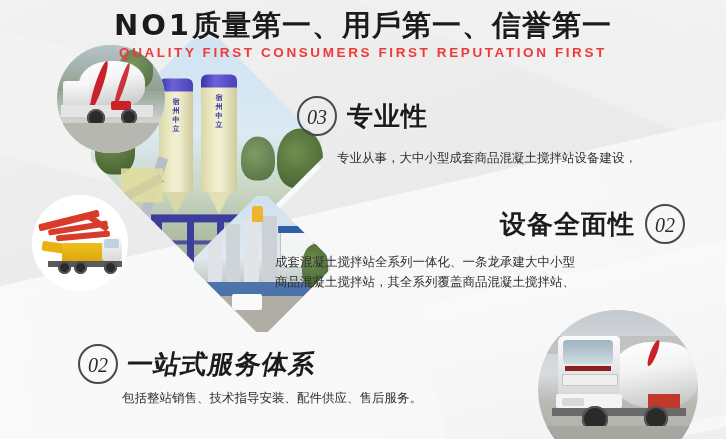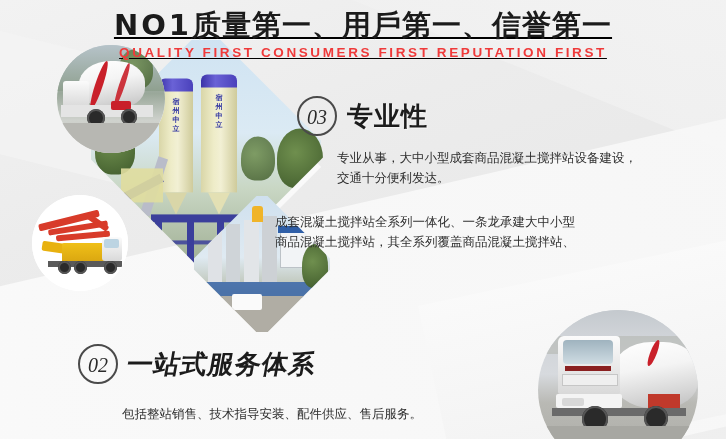--- a/index.html
+++ b/index.html
@@ -22,21 +22,21 @@
   .sw2{width:700px;height:260px;left:300px;top:-150px;
        transform:rotate(22deg);
        background:linear-gradient(180deg,#f6f6f6,#f1f1f1);opacity:.8;}
   .sw3{width:520px;height:170px;left:430px;top:250px;
        transform:rotate(-12deg);
        background:linear-gradient(180deg,#fafafa,#f2f2f2);opacity:.85;}
   .sw4{width:300px;height:120px;left:-120px;top:40px;
        transform:rotate(14deg);background:#f4f4f4;opacity:.7;}
 
   
-  .header{position:absolute;left:0;top:8px;width:726px;text-align:center;z-index:30;text-decoration:underline;}
+  .header{position:absolute;left:0;top:8px;width:726px;text-align:center;z-index:30;}
   .h-cn{
     font-size:29px;font-weight:bold;color:#1b1b1b;letter-spacing:1px;
     line-height:34px;white-space:nowrap;
     font-family:"DejaVu Sans","Liberation Sans",sans-serif;
     text-shadow:0 1px 0 rgba(255,255,255,.7);
   }
   .h-cn .no1{letter-spacing:3px;}
   .h-en{
     margin-top:3px;font-size:13.5px;font-weight:bold;color:#ef3a3a;
     letter-spacing:2.6px;white-space:nowrap;
@@ -145,21 +145,21 @@
   
   .b2{left:275px;top:204px;width:410px;}
   .b2 .head{text-align:right;white-space:nowrap;}
   .b2 .num{margin-left:10px;}
   .b2 .desc{margin-top:8px;text-align:left;}
 
   
   .b3{left:78px;top:344px;}
   .b3 .head{white-space:nowrap;}
   .b3 .ttl{margin-left:9px;}
-  .b3 .desc{margin-top:20px;margin-left:44px;text-align:center;}
+  .b3 .desc{margin-top:4px;margin-left:44px;text-align:center;}
 </style>
 </head>
 <body>
 
 <div id="stage">
 
   <div class="swoosh sw2"></div>
   <div class="swoosh sw1"></div>
   <div class="swoosh sw3"></div>
   <div class="swoosh sw4"></div>
@@ -275,25 +275,27 @@
       <div style="position:absolute;left:0;top:116px;width:160px;height:44px;background:#a7a7a2;"></div>
     </div>
   </div>
 
   <div class="block b1">
     <div class="head">
       <span class="num">03</span><span class="ttl">专业性</span>
     </div>
     <div class="desc">
       <div>专业从事，大中小型成套商品混凝土搅拌站设备建设，</div>
-      <div>交通十分便利发达。</div>
     </div>
   </div>
 
   <div class="block b2">
+    <div class="head">
+      <span class="ttl">设备全面性</span><span class="num">02</span>
+    </div>
     <div class="desc">
       <div>成套混凝土搅拌站全系列一体化、一条龙承建大中小型</div>
       <div>商品混凝土搅拌站，其全系列覆盖商品混凝土搅拌站、</div>
     </div>
   </div>
 
   <div class="block b3">
     <div class="head">
       <span class="num">02</span><span class="ttl slant">一站式服务体系</span>
     </div>

